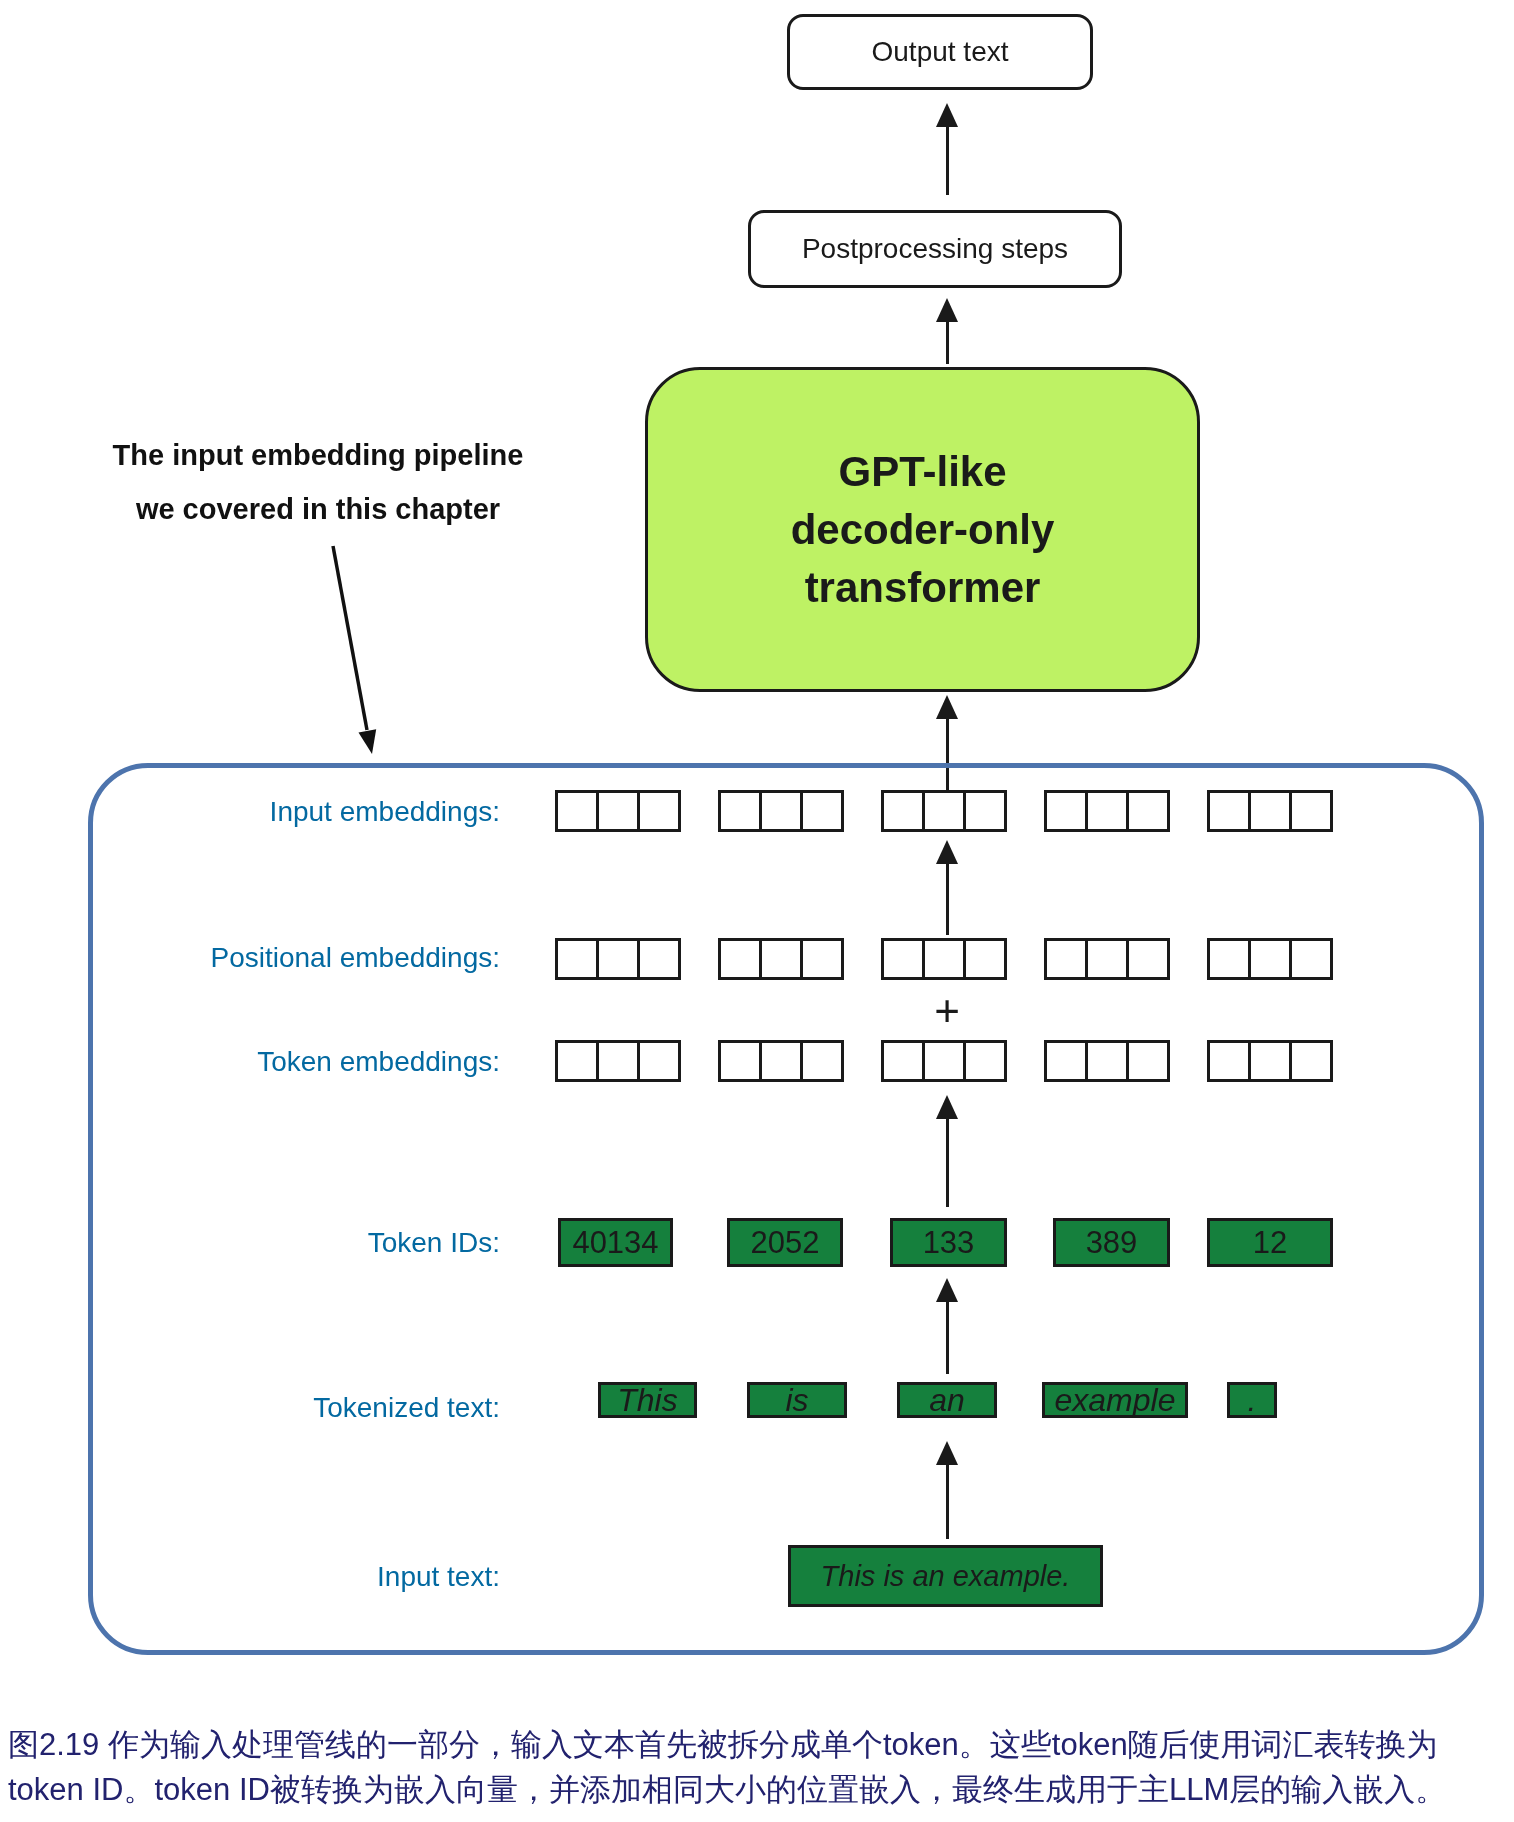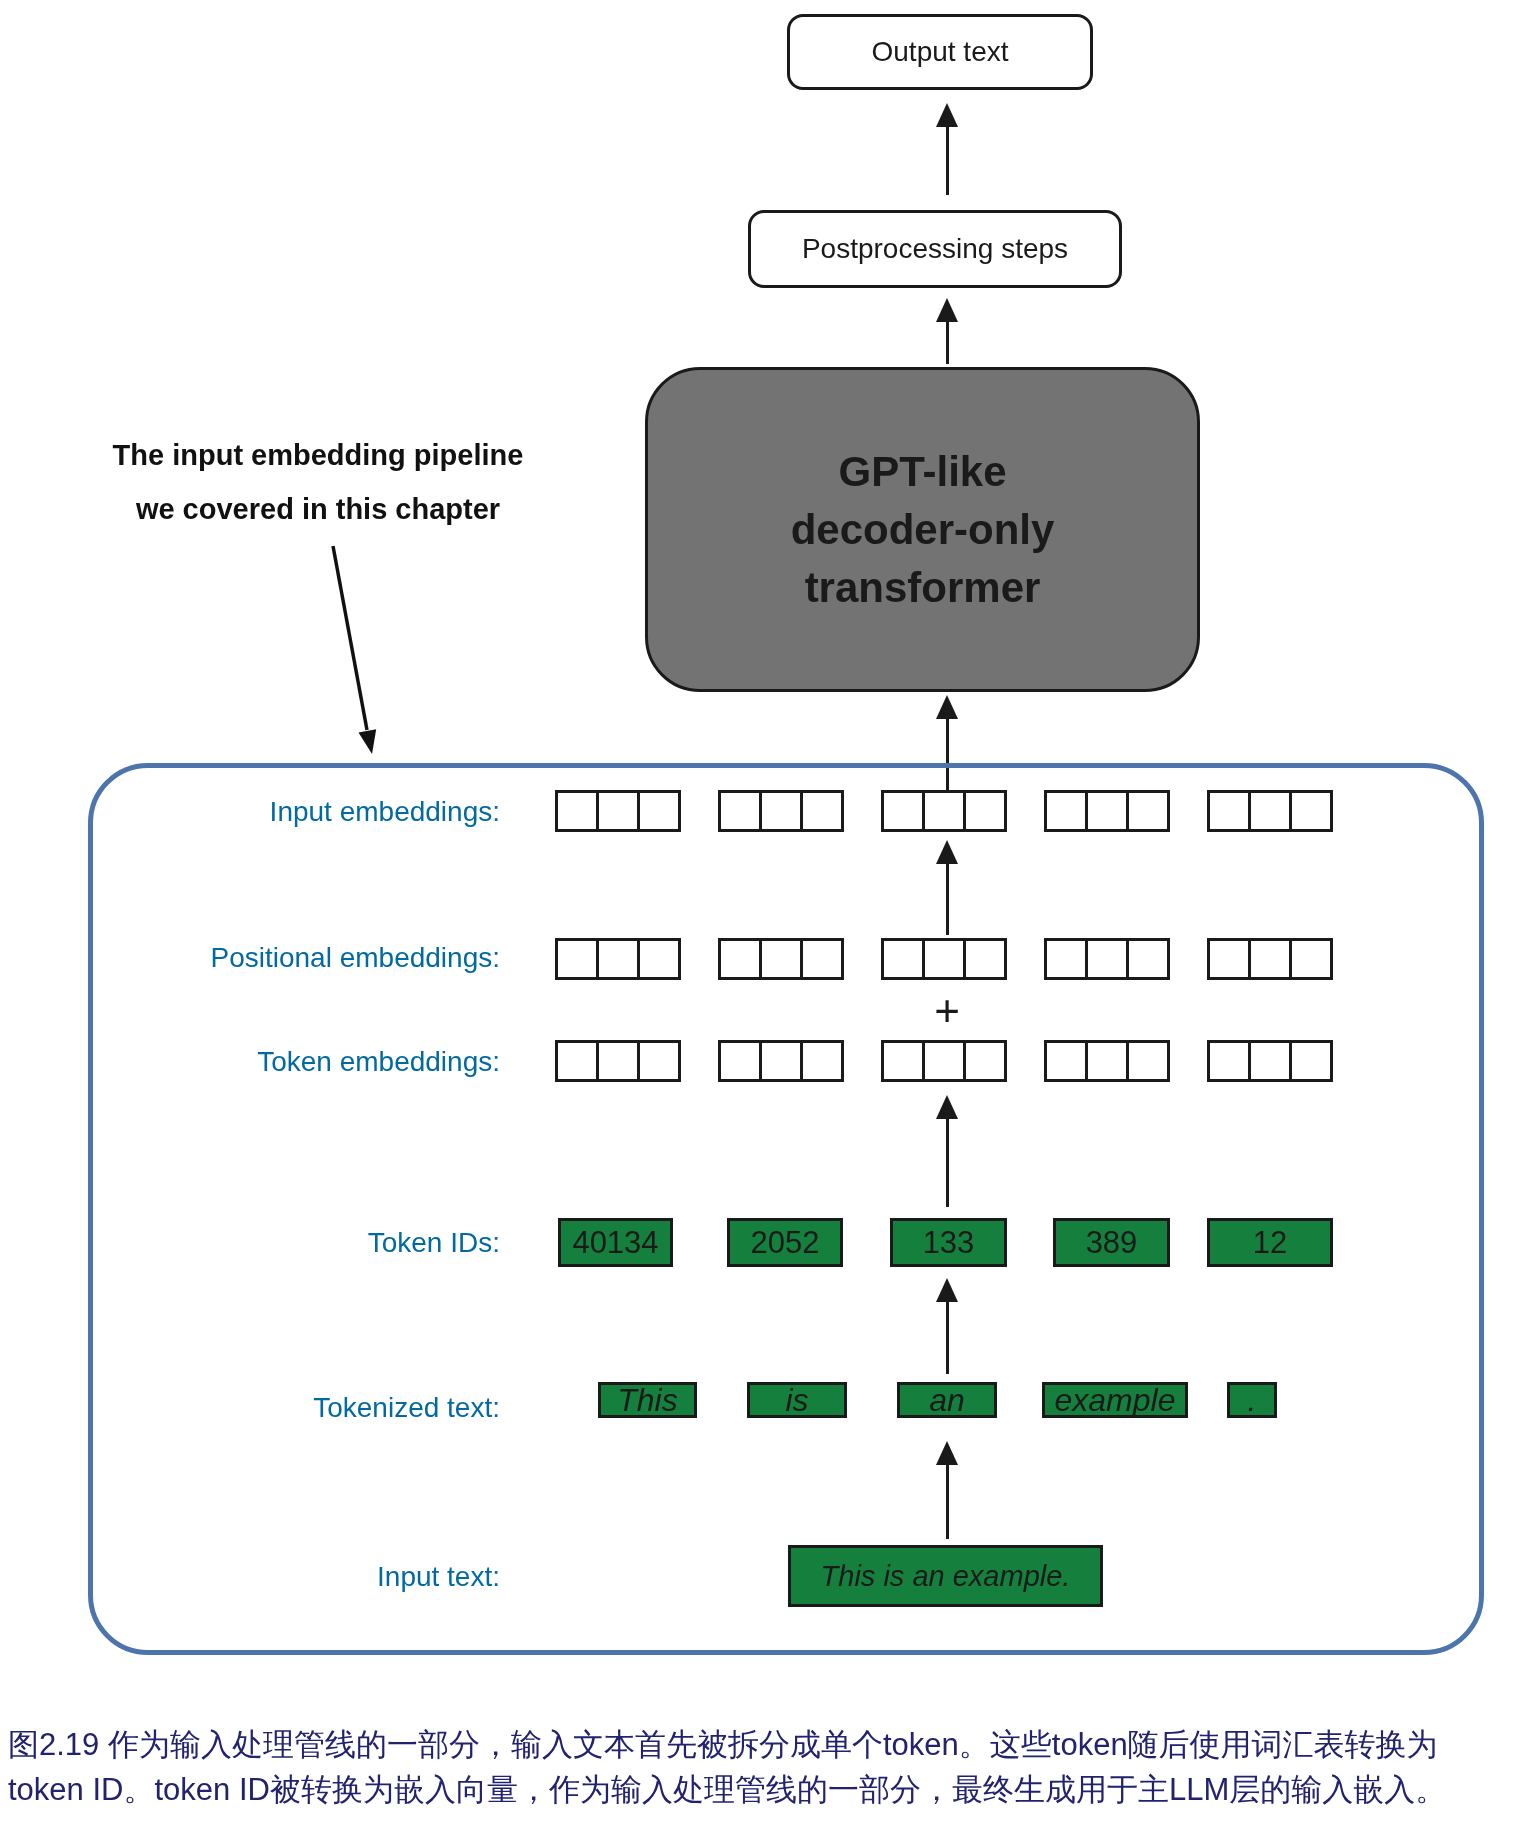--- a/index.html
+++ b/index.html
@@ -9,21 +9,21 @@
   }
   .node{
     position:absolute;border:3px solid #1a1a1a;background:#ffffff;
     display:flex;align-items:center;justify-content:center;box-sizing:border-box;
   }
   .rounded{border-radius:16px;}
   #output-box{left:787px;top:14px;width:306px;height:76px;font-size:28px;}
   #postprocessing-box{left:748px;top:210px;width:374px;height:78px;font-size:28px;}
   #transformer-box{
     left:645px;top:367px;width:555px;height:325px;border-radius:55px;
-    background:#737373;font-size:42px;font-weight:bold;line-height:58px;
+    background:#bef264;font-size:42px;font-weight:bold;line-height:58px;
     text-align:center;flex-direction:column;
   }
   #pipeline-container{
     position:absolute;left:88px;top:763px;width:1396px;height:892px;
     border:5px solid #4d74ad;border-radius:60px;background:transparent;box-sizing:border-box;
   }
   
   .arrow{position:absolute;width:26px;}
   .arrow .head{width:0;height:0;margin:0 auto;
     border-left:11px solid transparent;border-right:11px solid transparent;
@@ -254,16 +254,16 @@
   <div id="arrow-text-to-tokens" class="arrow">
     <div class="head"></div>
     <div class="stem"></div>
   </div>
 
   <div id="label-input-text" class="row-label">Input text:</div>
   <div id="input-text-box" class="value-box">This is an example.</div>
 
   <div id="caption">
     <div>图2.19 作为输入处理管线的一部分，输入文本首先被拆分成单个token。这些token随后使用词汇表转换为</div>
-    <div>token ID。token ID被转换为嵌入向量，作为输入处理管线的一部分，最终生成用于主LLM层的输入嵌入。</div>
+    <div>token ID。token ID被转换为嵌入向量，并添加相同大小的位置嵌入，最终生成用于主LLM层的输入嵌入。</div>
   </div>
 
 </div>
 
 </body></html>

